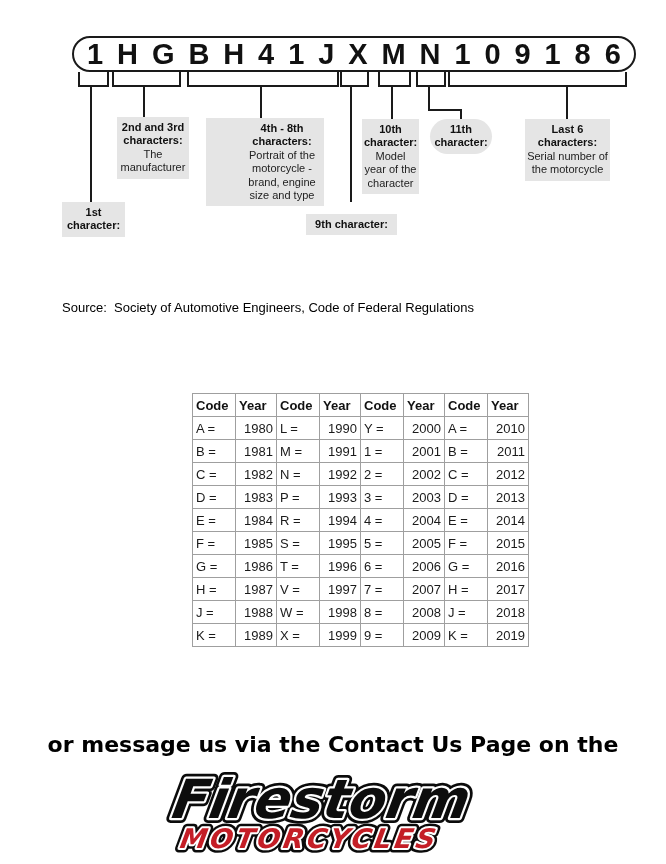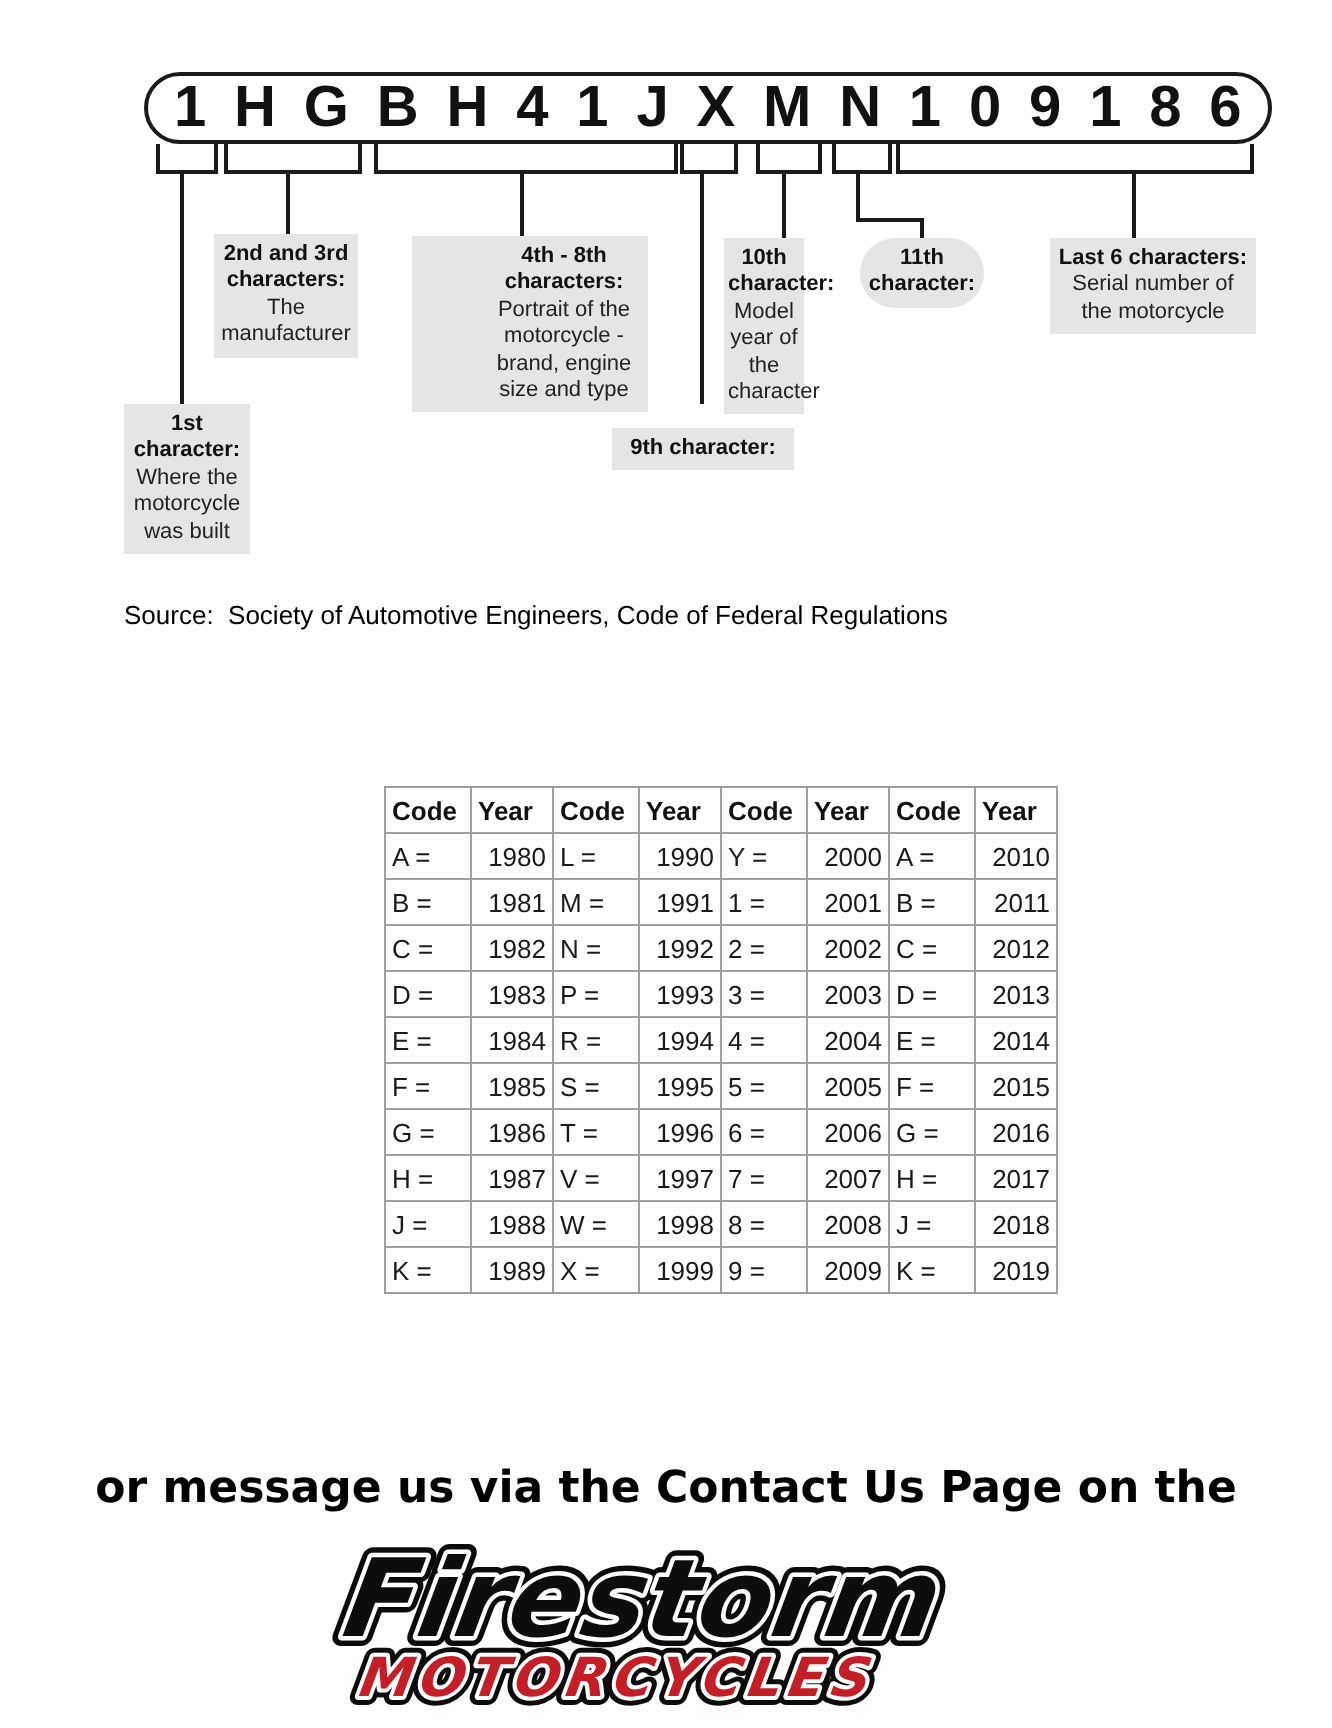--- a/index.html
+++ b/index.html
@@ -35,26 +35,26 @@
   .cn6a{left:428px;top:85px;height:26px;}
   .cn6b{left:428px;top:109px;width:34px;height:2px;}
   .cn6c{left:460px;top:109px;height:10px;}
   .cn7{left:566px;top:85px;height:34px;}
 
   
   .callout{position:absolute;background:#e5e5e5;text-align:center;
            font-size:11px;line-height:1.22;padding:4px 2px;box-sizing:border-box;color:#222;}
   .callout .t{font-weight:bold;color:#111;}
   .cb1{left:62px;top:202px;width:63px;}
-  .cb2{left:107px;top:117px;width:72px;}
+  .cb2{left:117px;top:117px;width:72px;}
   .cb3{left:206px;top:118px;width:118px;padding-left:36px;}
   .cb4{left:306px;top:202px;width:91px;margin-top:12px;}
-  .cb5{left:362px;top:119px;width:40px;}
+  .cb5{left:362px;top:119px;width:57px;}
   .cb6{left:430px;top:119px;width:62px;border-radius:19px;}
-  .cb7{left:525px;top:119px;width:103px;}
+  .cb7{left:525px;top:119px;width:85px;}
 
   
   .source-note{position:absolute;left:62px;top:300px;font-size:13px;color:#000;white-space:pre-wrap;}
 
   
   .table-wrap{position:absolute;left:192px;top:366px;margin-top:27px;}
   table.year-table{border-collapse:collapse;table-layout:fixed;width:281px;background:#fff;}
   table.year-table th,table.year-table td{
     border:1px solid #9f9f9f;font-size:13px;height:22px;vertical-align:middle;
     padding:0 3px;white-space:nowrap;overflow:hidden;}
@@ -110,21 +110,20 @@
 <div class="cn cn3"></div>
 <div class="cn cn4"></div>
 <div class="cn cn5"></div>
 <div class="cn cn6a"></div>
 <div class="cn cn6b"></div>
 <div class="cn cn6c"></div>
 <div class="cn cn7"></div>
 
 <div class="callout cb1">
   <div class="t">1st character:</div>
-  <div class="b">Where the motorcycle was built</div>
 </div>
 <div class="callout cb2">
   <div class="t">2nd and 3rd characters:</div>
   <div class="b">The manufacturer</div>
 </div>
 <div class="callout cb3">
   <div class="t">4th - 8th characters:</div>
   <div class="b">Portrait of the motorcycle - brand, engine size and type</div>
 </div>
 <div class="callout cb4">

